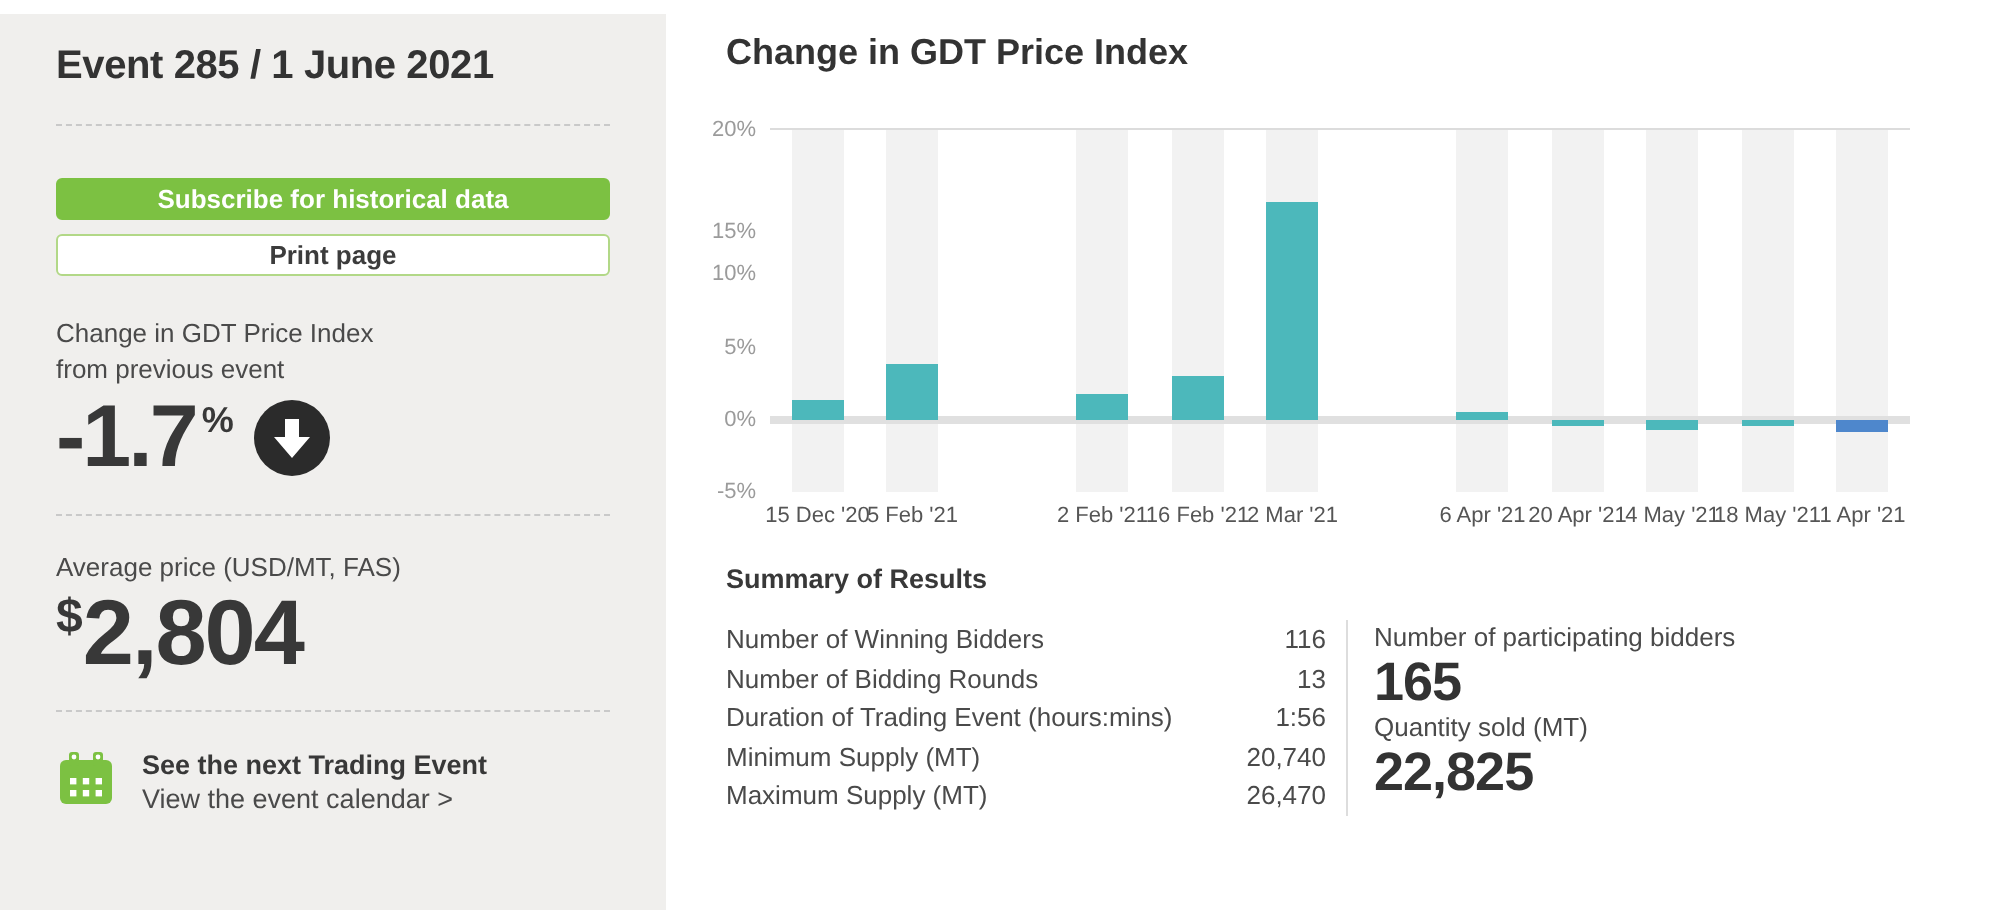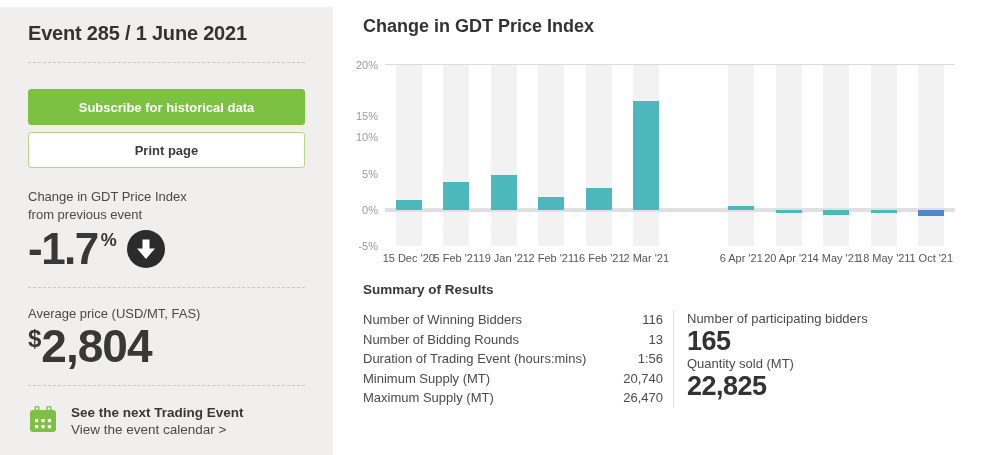--- a/index.html
+++ b/index.html
@@ -8,21 +8,21 @@
   .page { position:relative; width:1000px; height:455px; background:#fff; }
 
   
   .sidebar { position:absolute; left:0; top:7px; width:333px; height:448px;
     background:#f0efed; padding:0 28px; }
   .sb-title { padding-top:15px; font-size:20px; font-weight:bold; color:#333;
     letter-spacing:-0.2px; }
   .dashed { border:none; border-top:1px dashed #c9c9c9; height:0; }
   .d1 { margin-top:17px; } .d2 { margin-top:15px; } .d3 { margin-top:15px; }
   .btn { display:flex; align-items:center; justify-content:center;
-    width:277px; height:36px; border-radius:3px; font-size:13px; font-weight:bold;
+    width:277px; height:21px; border-radius:3px; font-size:13px; font-weight:bold;
     cursor:pointer; }
   .btn-green { margin-top:26px; background:#7cc142; border:1px solid #7cc142; color:#fff; }
   .btn-white { margin-top:7px; background:#ffffff; border:1px solid #b2d887; color:#3c3c3c; }
   .sb-label { margin-top:20px; font-size:13px; color:#4a4a4a; line-height:18px; }
   .big-row { display:flex; align-items:center; margin-top:2px; height:46px; }
   .big-num { font-size:44px; font-weight:bold; color:#383838; letter-spacing:-1.5px;
     line-height:46px; }
   .big-pct { font-size:18px; font-weight:bold; color:#383838; margin:-18px 0 0 3px; }
   .arrow-badge { margin-left:10px; width:38px; height:38px; }
   .price-label { margin-top:18px; font-size:13px; color:#4a4a4a; }
@@ -146,25 +146,20 @@
           <div class="col" style="left: 0px; width: 47.5px;">
             <div class="band" style="background: rgb(242, 242, 242);"></div>
             <div class="bar" style="height: 9.412px; top: 135.388px; background: rgb(76, 184, 187);"></div>
             <div class="xtick">15 Dec '20</div>
           </div>
           <div class="col" style="left: 47.5px; width: 47.5px;">
             <div class="band" style="background: rgb(242, 242, 242);"></div>
             <div class="bar" style="height: 28.236px; top: 116.564px; background: rgb(76, 184, 187);"></div>
             <div class="xtick">5 Feb '21</div>
           </div>
-          <div class="col" style="left: 95px; width: 47.5px;">
-            <div class="band" style="background: rgb(242, 242, 242);"></div>
-            <div class="bar" style="height: 34.752px; top: 110.048px; background: rgb(76, 184, 187);"></div>
-            <div class="xtick">19 Jan '21</div>
-          </div>
           <div class="col" style="left: 142.5px; width: 47.5px;">
             <div class="band" style="background: rgb(242, 242, 242);"></div>
             <div class="bar" style="height: 13.032px; top: 131.768px; background: rgb(76, 184, 187);"></div>
             <div class="xtick">2 Feb '21</div>
           </div>
           <div class="col" style="left: 190px; width: 47.5px;">
             <div class="band" style="background: rgb(242, 242, 242);"></div>
             <div class="bar" style="height: 21.72px; top: 123.08px; background: rgb(76, 184, 187);"></div>
             <div class="xtick">16 Feb '21</div>
           </div>
@@ -189,21 +184,21 @@
             <div class="xtick">4 May '21</div>
           </div>
           <div class="col" style="left: 475px; width: 47.5px;">
             <div class="band" style="background: rgb(242, 242, 242);"></div>
             <div class="bar" style="height: 3.5px; top: 144.8px; background: rgb(76, 184, 187);"></div>
             <div class="xtick">18 May '21</div>
           </div>
           <div class="col" style="left: 522.5px; width: 47.5px;">
             <div class="band" style="background: rgb(242, 242, 242);"></div>
             <div class="bar" style="height: 6.516px; top: 144.8px; background: rgb(78, 135, 204);"></div>
-            <div class="xtick">1 Oct '21</div>
+            <div class="xtick">1 Apr '21</div>
           </div>
         </div>
     </div>
 
     <div class="summary">
       <div class="sum-title">Summary of Results</div>
       <div class="sum-cols">
         <div class="sum-rows">
             <div class="srow">
               <span class="slabel">Number of Winning Bidders</span>

